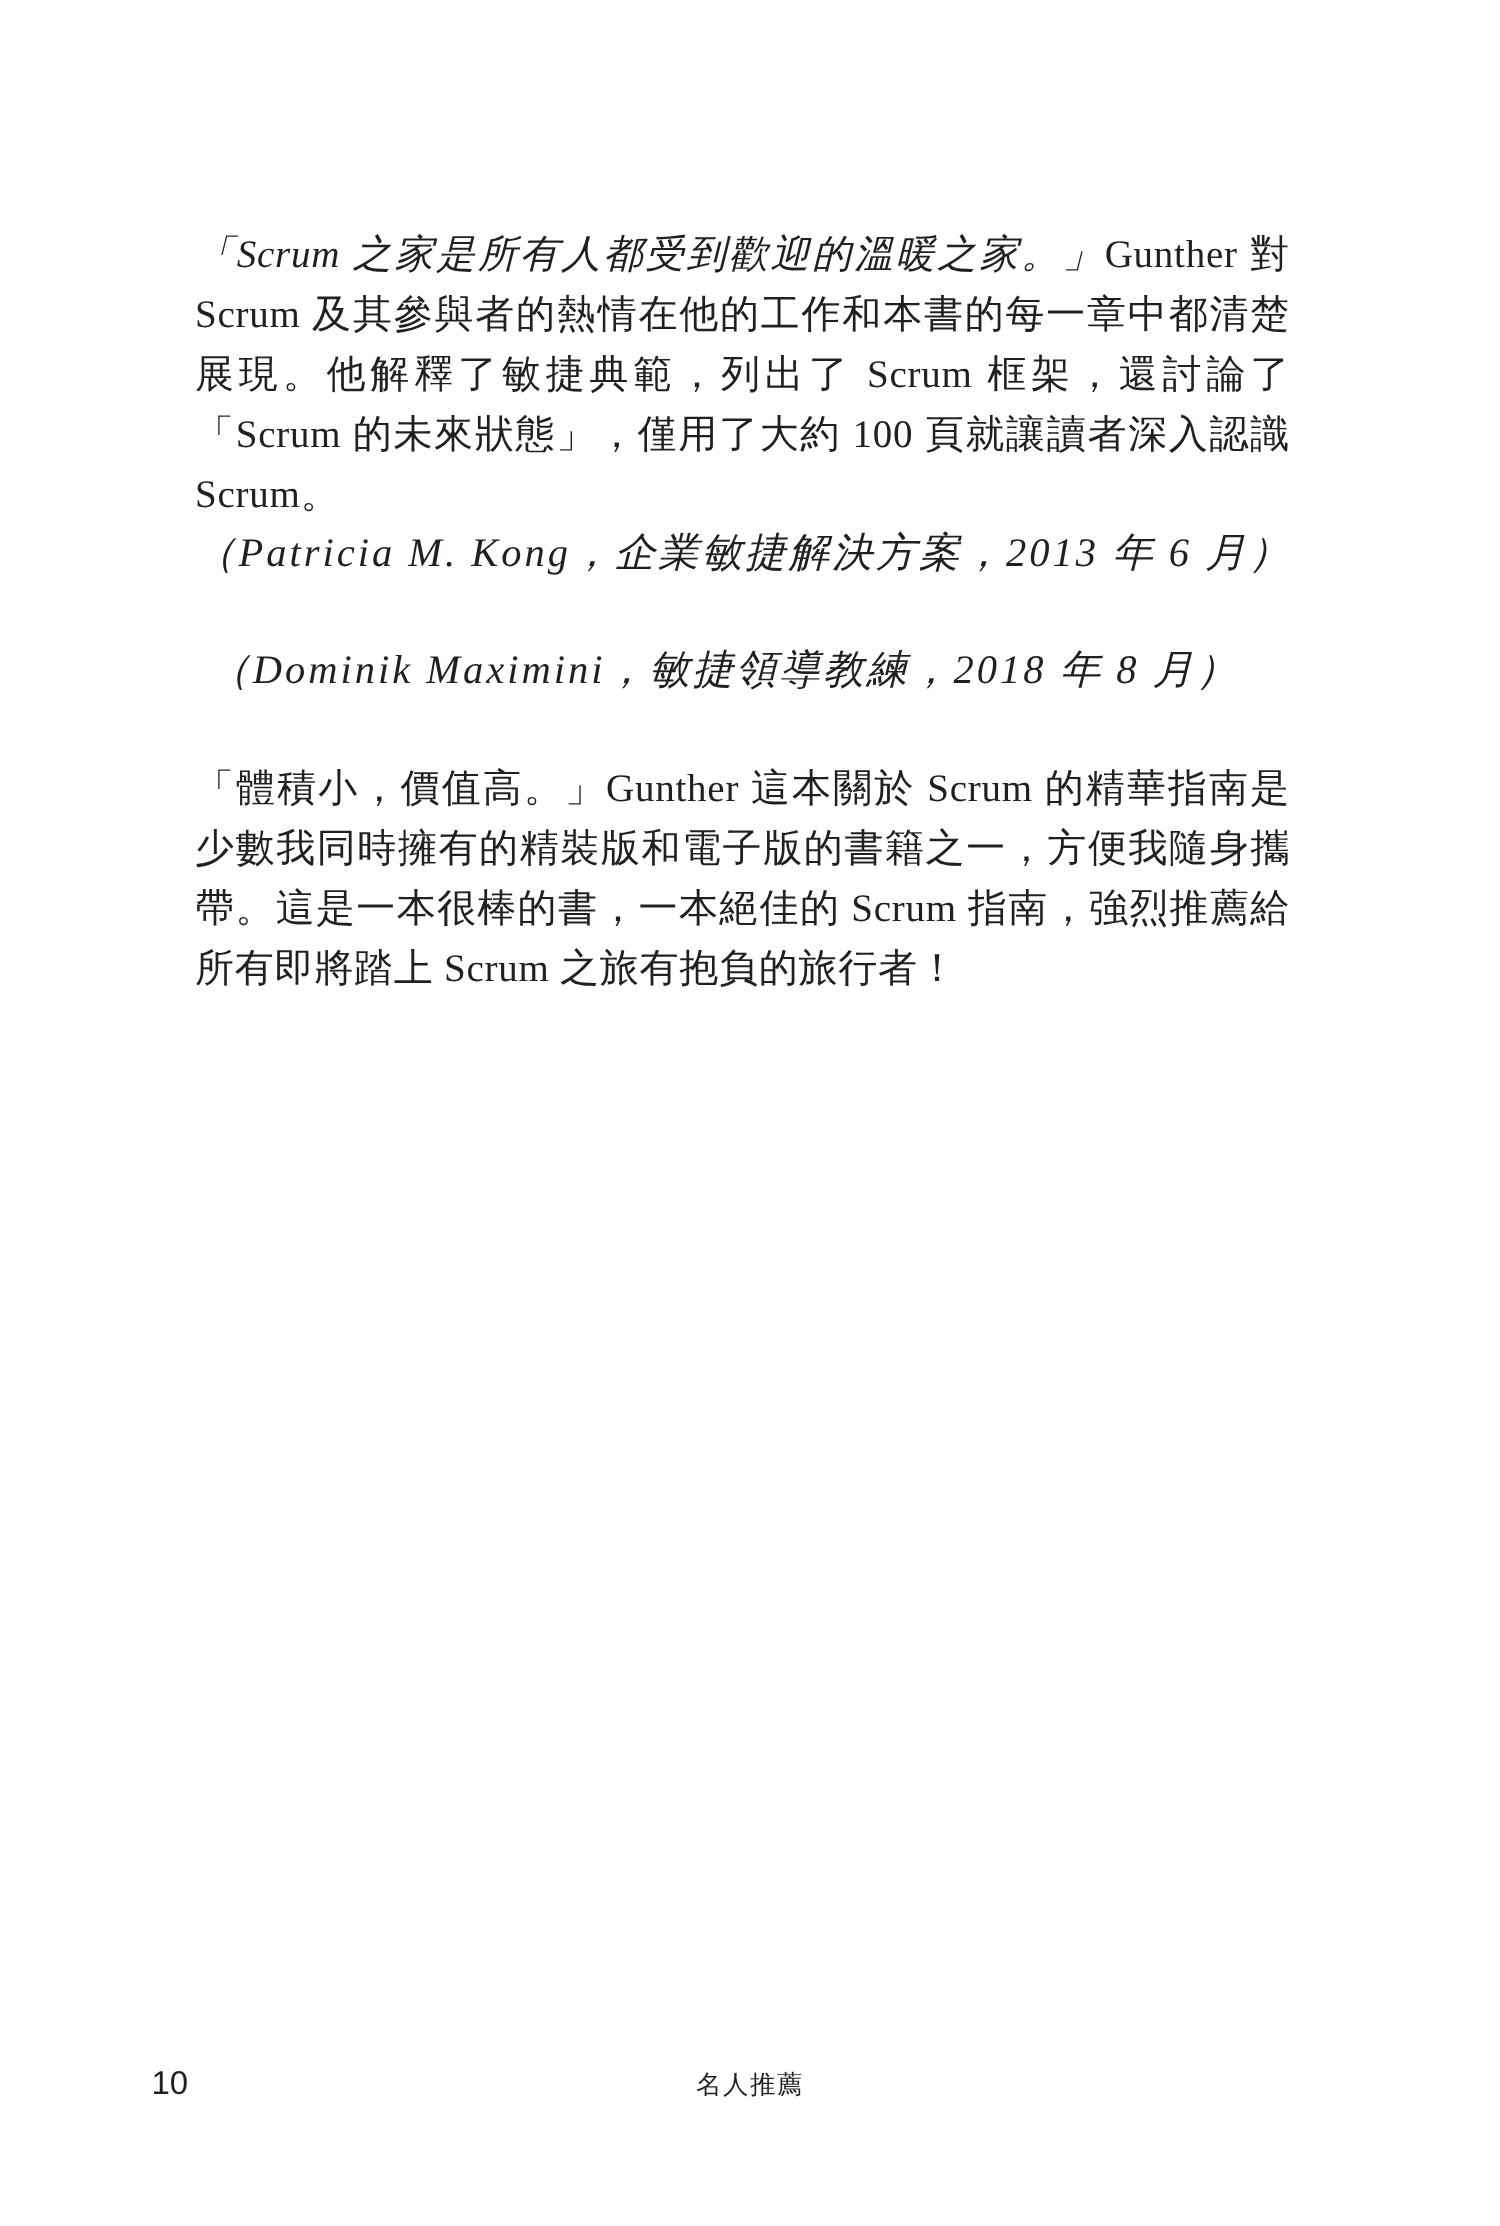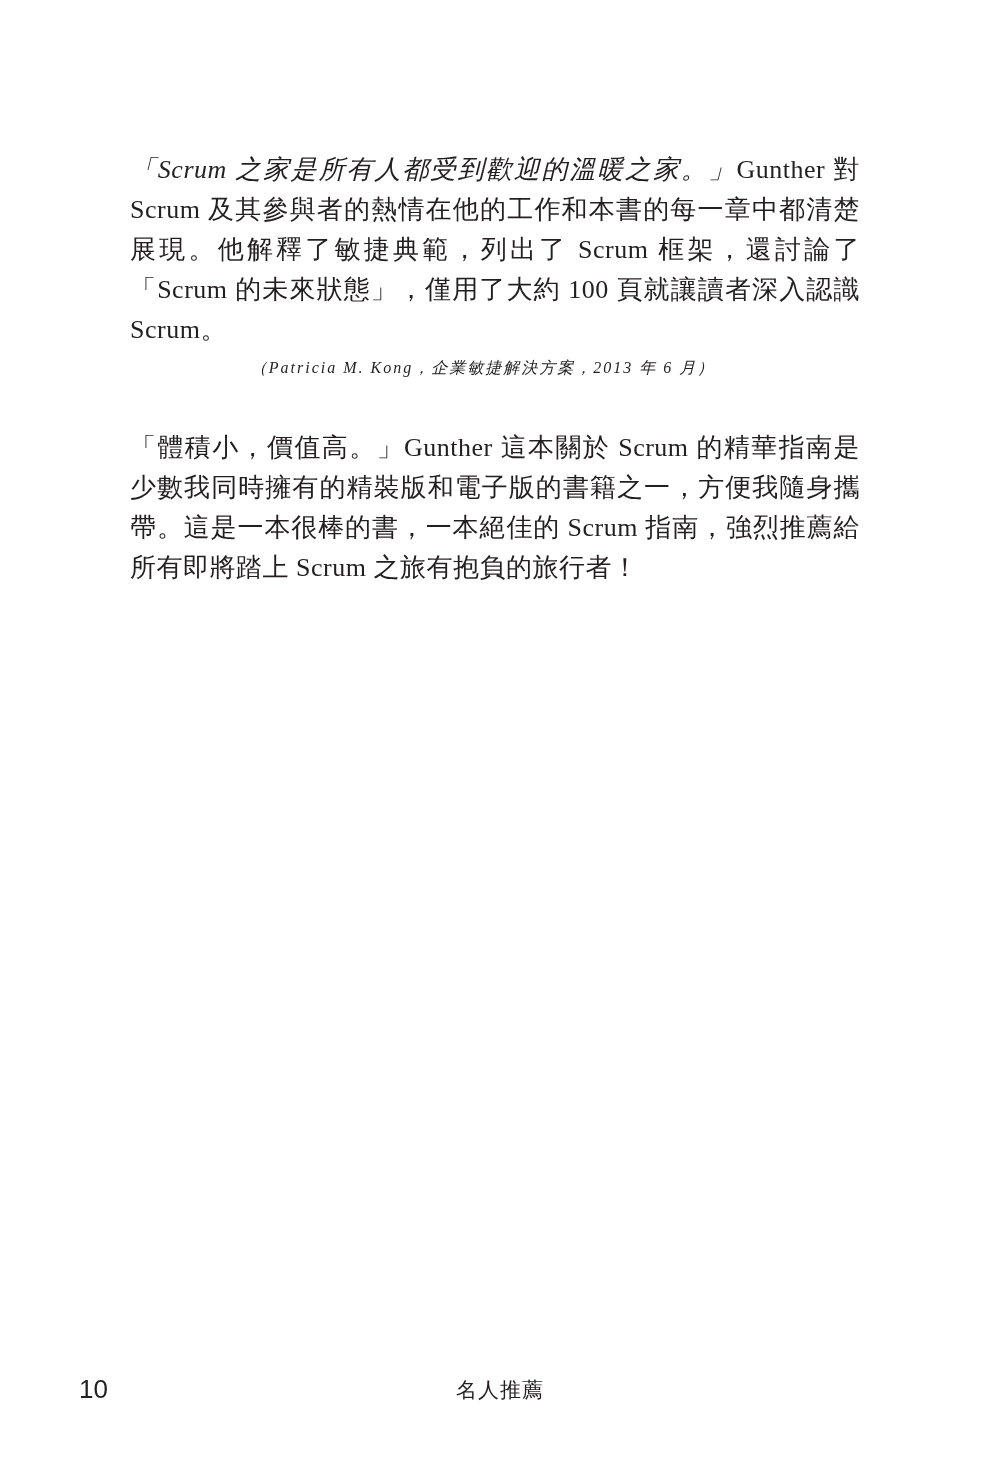--- a/index.html
+++ b/index.html
@@ -31,66 +31,67 @@
     line-height: 40px;
     text-align: justify;
     text-justify: inter-ideograph;
     letter-spacing: 0.5px;
   }
   .seg-normal { font-style: normal; }
   .seg-italic { font-style: italic; }
   .attribution {
     margin: 0;
     padding-right: 24px;
-    font-size: 16px;
+    font-size: 27px;
     line-height: 36px;
     text-align: center;
     font-style: italic;
     letter-spacing: 2px;
     white-space: nowrap;
   }
   .footer {
     position: absolute;
     left: 0;
     top: 1376px;
     width: 1000px;
     height: 30px;
   }
   .page-number {
     position: absolute;
-    left: 79px;
+    left: 101px;
     top: 0;
     font-family: "Liberation Sans", "DejaVu Sans", sans-serif;
-    font-size: 26px;
+    font-size: 22px;
     line-height: 26px;
     font-style: normal;
   }
   .footer-title {
     position: absolute;
     left: 0;
     top: 1px;
     width: 1000px;
     text-align: center;
-    font-size: 21px;
+    font-size: 17px;
     line-height: 26px;
     letter-spacing: 1px;
   }
 </style>
 </head>
 <body>
 
 <div class="page">
   <main class="content">
   <section class="testimonial">
     <p class="quote"><span class="seg-italic">「Scrum 之家是所有人都受到歡迎的溫暖之家。」</span><span class="seg-normal">Gunther 對 Scrum 及其參與者的熱情在他的工作和本書的每一章中都清楚展現。他解釋了敏捷典範，列出了 Scrum 框架，還討論了「Scrum 的未來狀態」，僅用了大約 100 頁就讓讀者深入認識 Scrum。</span></p>
     <p class="attribution">（Patricia M. Kong，企業敏捷解決方案，2013 年 6 月）</p>
   </section>
 
 
   <section class="testimonial">
+    <p class="attribution">（Dominik Maximini，敏捷領導教練，2018 年 8 月）</p>
   </section>
 
   <section class="testimonial">
     <p class="quote"><span class="seg-normal">「體積小，價值高。」Gunther 這本關於 Scrum 的精華指南是少數我同時擁有的精裝版和電子版的書籍之一，方便我隨身攜帶。這是一本很棒的書，一本絕佳的 Scrum 指南，強烈推薦給所有即將踏上 Scrum 之旅有抱負的旅行者！</span></p>
   </section>
 </main>
 
   <footer class="footer">
     <span class="page-number">10</span>
     <span class="footer-title">名人推薦</span>

